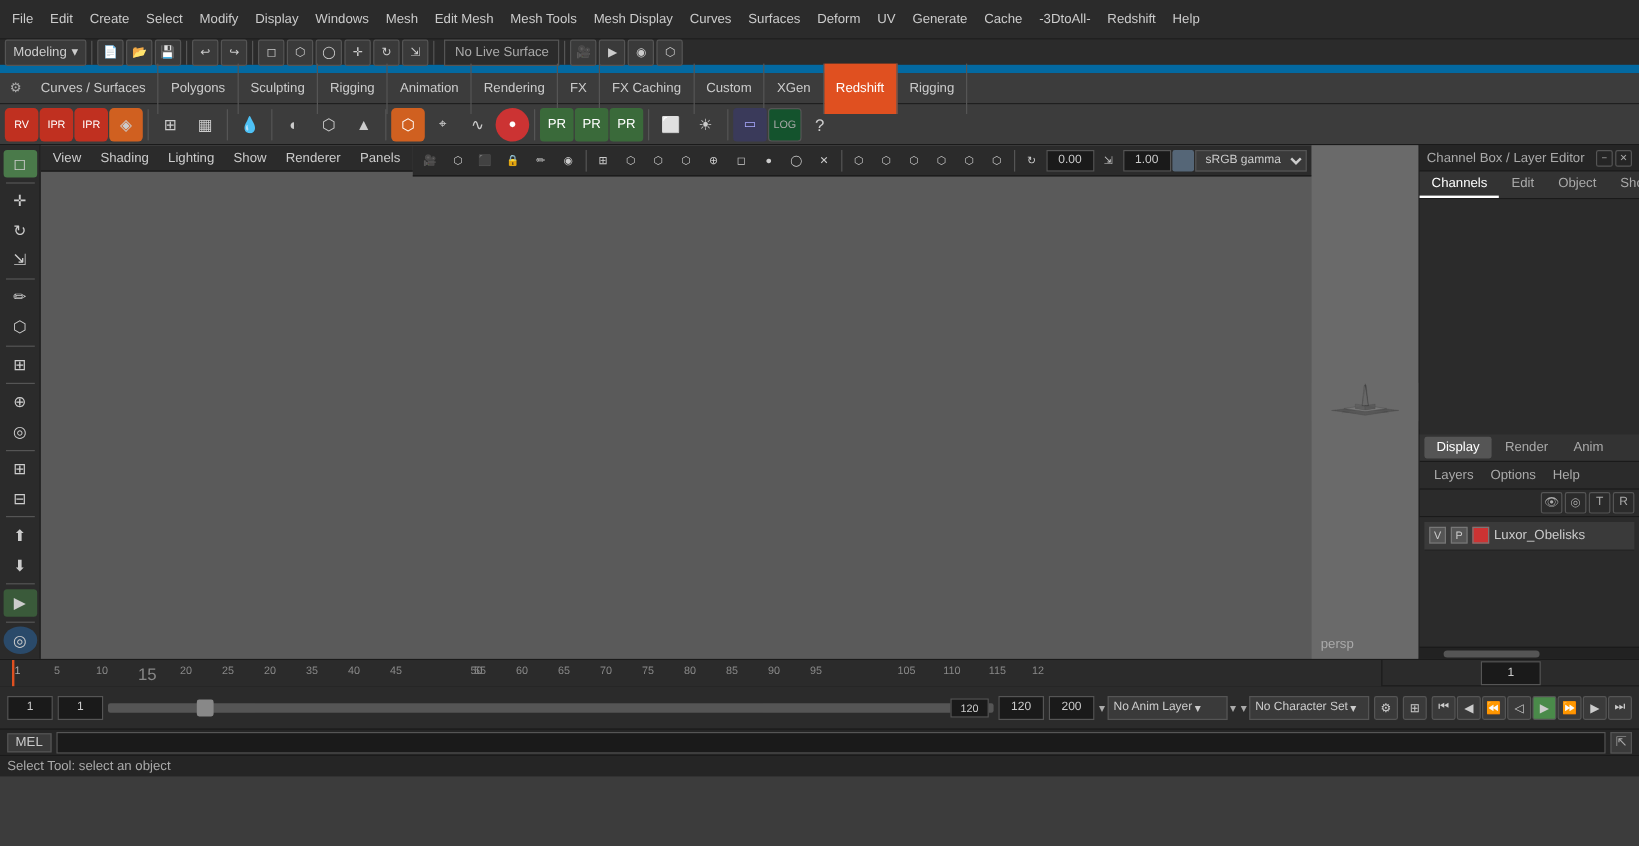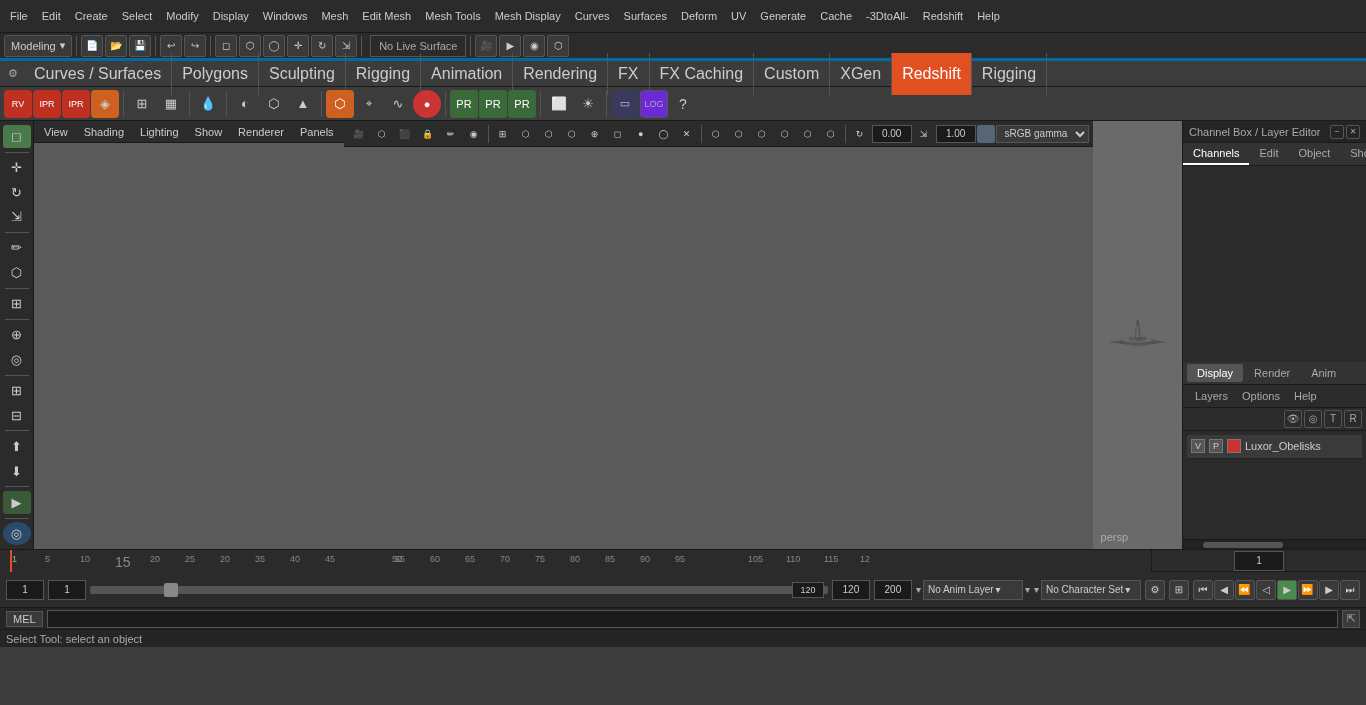--- a/index.html
+++ b/index.html
@@ -14,21 +14,21 @@
     }
     .menu-item {
       padding: 2px 6px; cursor: pointer; color: #ccc; font-size: 11px;
       white-space: nowrap;
     }
 
     
     #toolbar1 {
       display: flex; align-items: center;
       background: #2b2b2b; height: 28px;
-      border-bottom: 3px solid #0369a1;
+      border-bottom: 7px solid #0369a1;
       padding: 0 4px; gap: 2px;
     }
     .toolbar-btn {
       display: inline-flex; align-items: center; justify-content: center;
       width: 22px; height: 22px; cursor: pointer; color: #ccc;
       background: #3a3a3a; border: 1px solid #555; border-radius: 2px;
       font-size: 10px;
     }
     .toolbar-separator {
       width: 1px; height: 20px; background: #555; margin: 0 2px;
@@ -46,21 +46,21 @@
     }
 
     
     #tab-row {
       display: flex; align-items: center;
       background: #3c3c3c; height: 26px;
       border-bottom: 1px solid #1a1a1a;
       padding: 0 2px;
     }
     .tab-btn {
-      padding: 4px 10px; cursor: pointer; color: #ccc; font-size: 16px;
+      padding: 4px 10px; cursor: pointer; color: #ccc; font-size: 11px;
       border-right: 1px solid #555; height: 42px;
       display: flex; align-items: center;
       white-space: nowrap;
     }
     .tab-btn.active { background: #e05020; color: #fff; }
     .tab-settings-icon {
       width: 22px; height: 26px; display: flex; align-items: center; justify-content: center;
       cursor: pointer; color: #aaa;
     }
 
@@ -392,21 +392,21 @@
   <div class="icon-btn" style="background:#cc3333;border-radius:50%;color:#fff;font-size:11px;">●</div>
   <div class="icon-separator"></div>
   <div class="icon-btn" style="font-size:11px;background:#3a6a3a;border-radius:3px;color:#fff;">PR</div>
   <div class="icon-btn" style="font-size:11px;background:#3a6a3a;border-radius:3px;color:#fff;">PR</div>
   <div class="icon-btn" style="font-size:11px;background:#3a6a3a;border-radius:3px;color:#fff;">PR</div>
   <div class="icon-separator"></div>
   <div class="icon-btn" style="font-size:13px;">⬜</div>
   <div class="icon-btn" style="font-size:13px;">☀</div>
   <div class="icon-separator"></div>
   <div class="icon-btn" style="font-size:11px;background:#3a3a5a;border-radius:3px;color:#aaf;">▭</div>
-  <div class="icon-btn" style="font-size:9px;background:#6d28d9;border:1px solid #555;color:#aaa;">LOG</div>
+  <div class="icon-btn" style="font-size:9px;background:#14532d;border:1px solid #555;color:#aaa;">LOG</div>
   <div class="icon-btn" style="font-size:14px;">?</div>
 </div>
 
 <div id="main-layout" style="display:flex; height:428px;">
 
   <div id="left-toolbar">
     <div class="left-btn active">◻</div>
     <div class="left-separator"></div>
     <div class="left-btn">✛</div>
     <div class="left-btn">↻</div>

